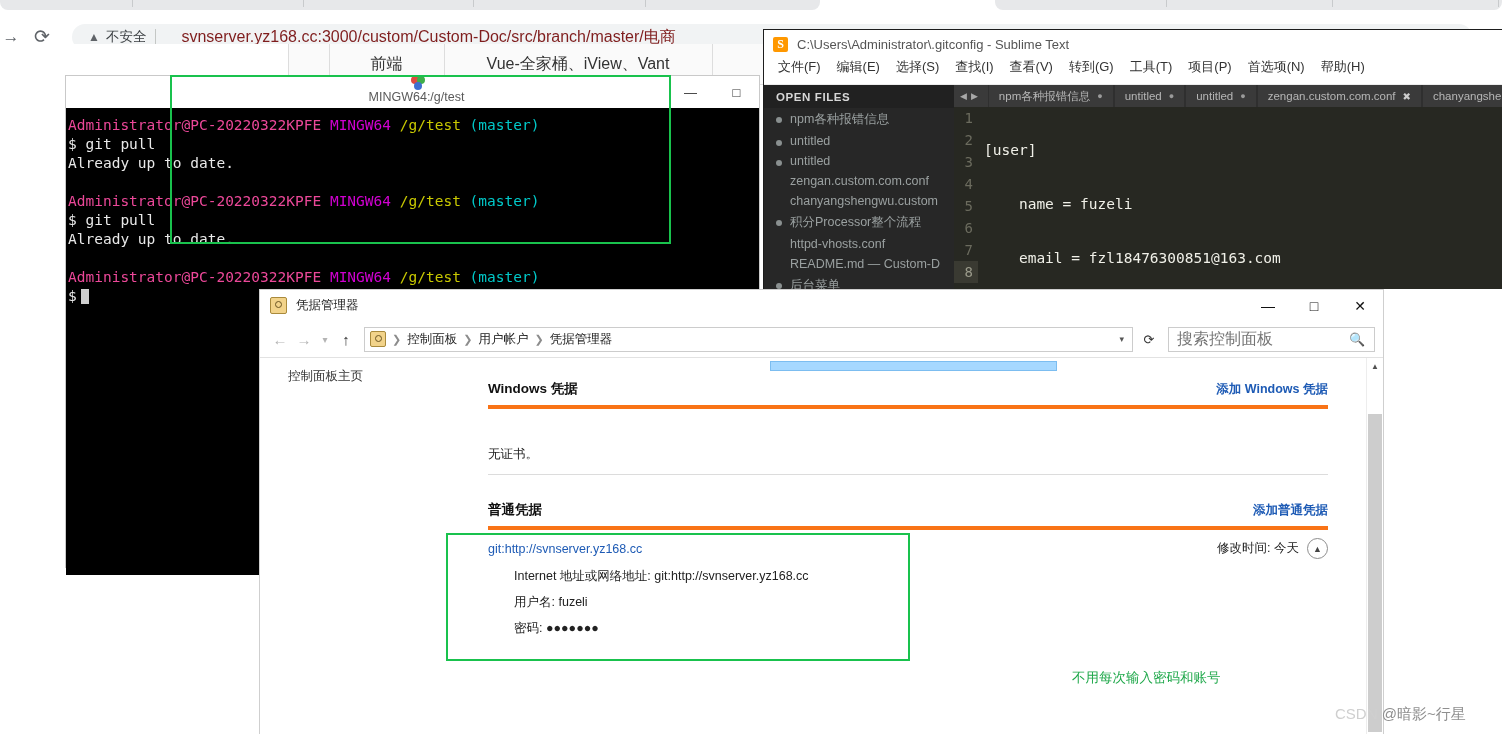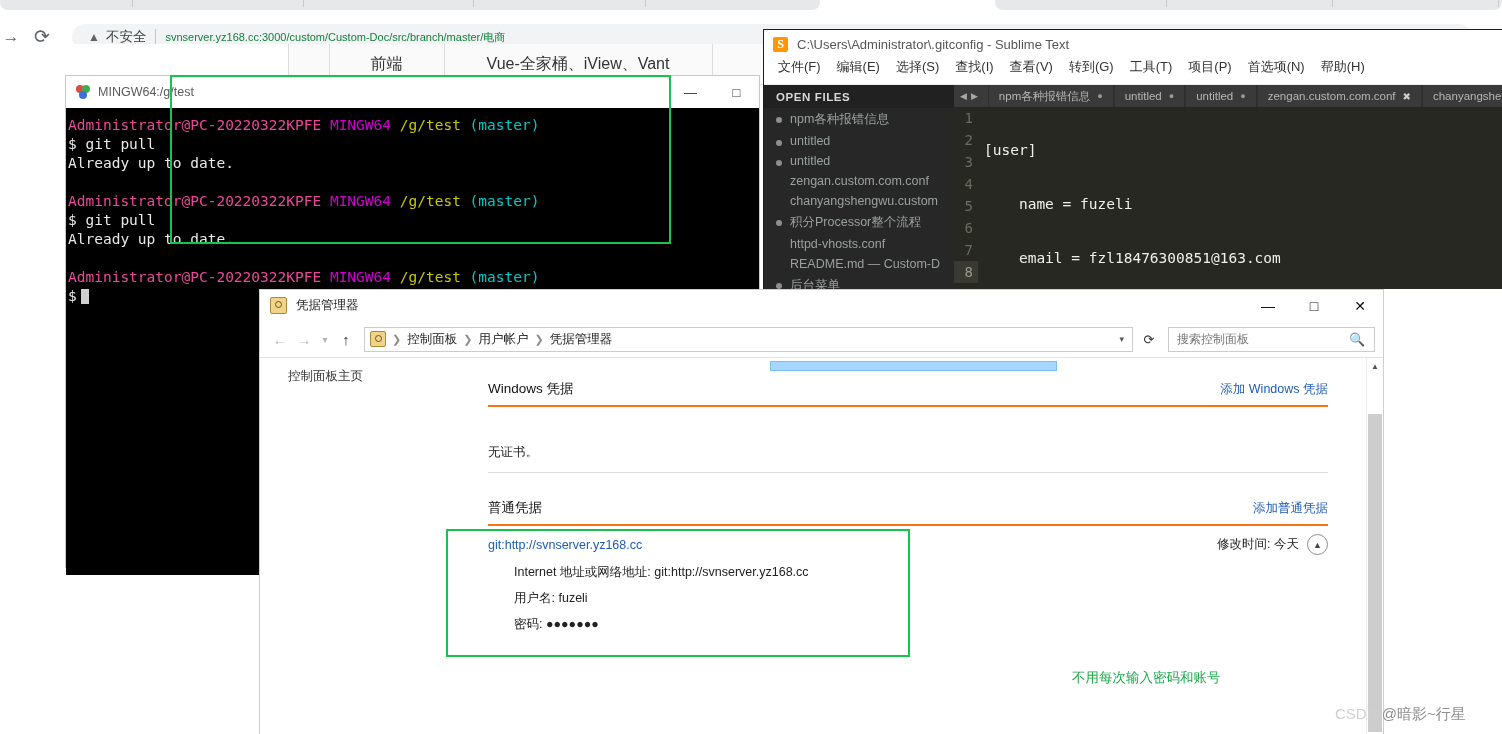--- a/index.html
+++ b/index.html
@@ -46,21 +46,21 @@
   }
   .omni-warn-ico {
     margin-left: 16px; font-size: 12px; color: #5f6368; line-height: 1;
   }
   .omni-warn-txt {
     margin-left: 6px; font-size: 13.5px; color: #3c4043;
   }
   .omni-divider {
     width: 1px; height: 16px; background: #c4c7c5; margin: 0 9px;
   }
-  .omni-url { font-size: 11px; color: #15803d; white-space: nowrap; }
+  .omni-url { font-size: 16px; color: #7f1d1d; white-space: nowrap; margin-left: 16px; }
 
   .page-area {
     position: absolute; left: 0; top: 44px; width: 1502px; height: 690px;
     background: #ffffff;
   }
   .page-table {
     position: absolute; left: 288px; top: 0px; width: 1060px; height: 40px;
     border-left: 1px solid #dddddd; border-right: 1px solid #dddddd;
     border-bottom: 1px solid #dddddd;
     background: #fafafa;
@@ -171,20 +171,21 @@
   }
 
   
   .mingw {
     position: absolute; left: 66px; top: 76px; width: 693px; height: 491px;
     background: #000000; box-shadow: 0 0 0 1px #c9c9c9;
   }
   .mingw-title {
     height: 32px; background: #ffffff; display: flex; align-items: center;
     position: relative;
+    flex-direction: column;
   }
   .mingw-ico {
     margin-left: 10px; width: 14px; height: 14px; position: relative;
   }
   .mingw-ico i {
     position: absolute; width: 8px; height: 8px; border-radius: 50%;
     display: block;
   }
   .mingw-ico i.r { background: #e04a3f; left: 0; top: 0; }
   .mingw-ico i.g { background: #3fae4a; left: 6px; top: 0; }
@@ -271,21 +272,21 @@
     display: flex; align-items: center; justify-content: center;
     font-size: 13px; color: #333;
   }
   .searchbox {
     width: 205px; height: 23px; margin-left: 6px;
     border: 1px solid #cccccc; background: #ffffff;
     display: flex; align-items: center; position: relative;
   }
   .searchbox input {
     border: 0; outline: none; background: transparent;
-    font-size: 12px; color: #15803d; padding-left: 8px; width: 160px;
+    font-size: 16px; color: #15803d; padding-left: 8px; width: 160px;
     font-family: "Liberation Sans", sans-serif;
   }
   .search-ico {
     position: absolute; right: 8px; font-size: 13px; color: #3a3a3a;
   }
 
   .cred-content {
     position: relative; height: 377px; background: #ffffff;
     border-top: 1px solid #e2e2e2; overflow: hidden;
   }
@@ -302,21 +303,21 @@
     background: #a6d8ff; border: 1px solid #7cbdf0;
   }
   .cred-main {
     position: absolute; left: 228px; top: 22px; width: 840px;
   }
   .link { color: #1e5bb5; font-size: 12.5px; cursor: pointer; }
   .topline { margin-bottom: 22px; }
   .topline .link { margin-right: 12px; }
   .sec-head {
     display: flex; justify-content: space-between; align-items: baseline;
-    border-bottom: 2px solid #f97316; padding-bottom: 7px;
+    border-bottom: 4px solid #f97316; padding-bottom: 7px; font-weight: bold;
   }
   .sec-head .title { font-size: 13.5px; color: #111111; }
   .sec-empty {
     font-size: 12.5px; color: #222; padding: 11px 0 11px 0;
     border-bottom: 1px solid #dcdcdc;
   }
   .sec-gap { height: 26px; }
 
   .credbox {
     position: relative; margin-top: 8px;

